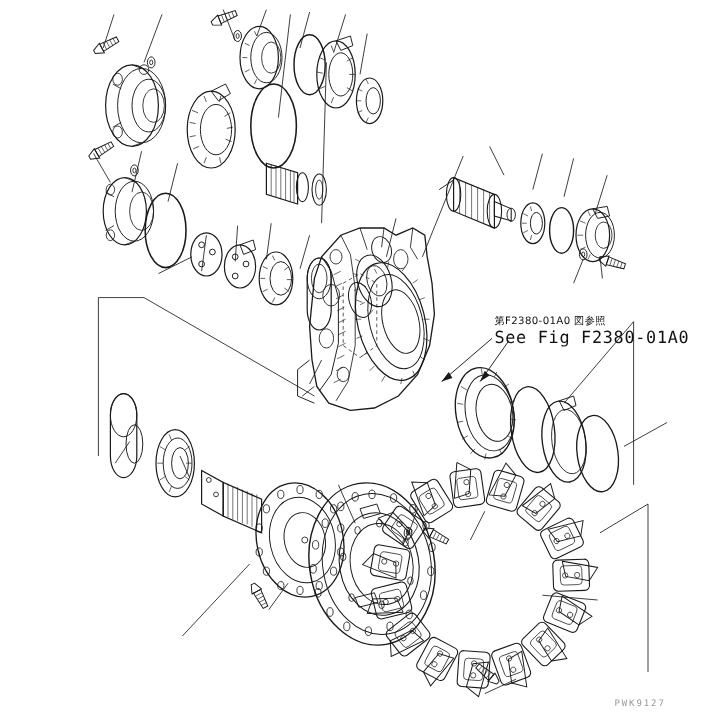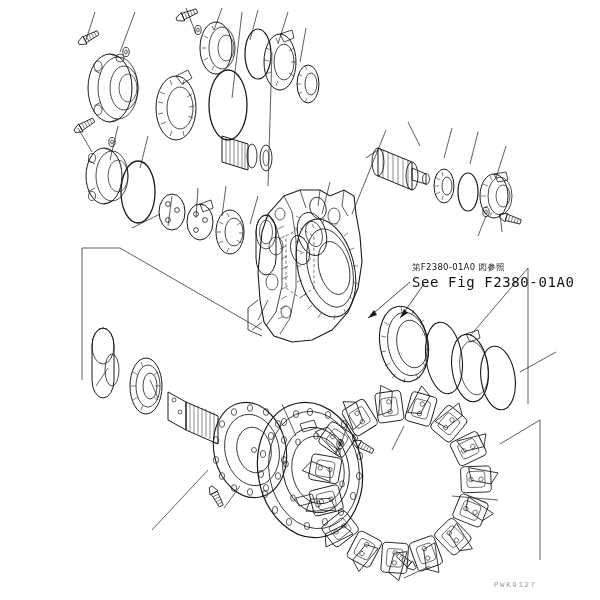--- a/index.html
+++ b/index.html
@@ -534,15 +534,15 @@
             </g>
         </g>
       </g>
       <use href="#boltH" x="414" y="570" transform="rotate(-140 414 570)"></use>
     </g>
   </svg>
 
   <div class="callout jp" style="left:412px;top:262px;">第F2380-01A0 図参照</div>
   <div class="callout en" style="left:412px;top:274px;">See Fig F2380-01A0</div>
 
-  <div class="dwg" style="left:494px;top:581px;font-family:Liberation Mono, monospace;">PWK9127</div>
+  <div class="dwg" style="left:512px;top:581px;">PWK9127</div>
 
 </div>
 
 </body></html>

